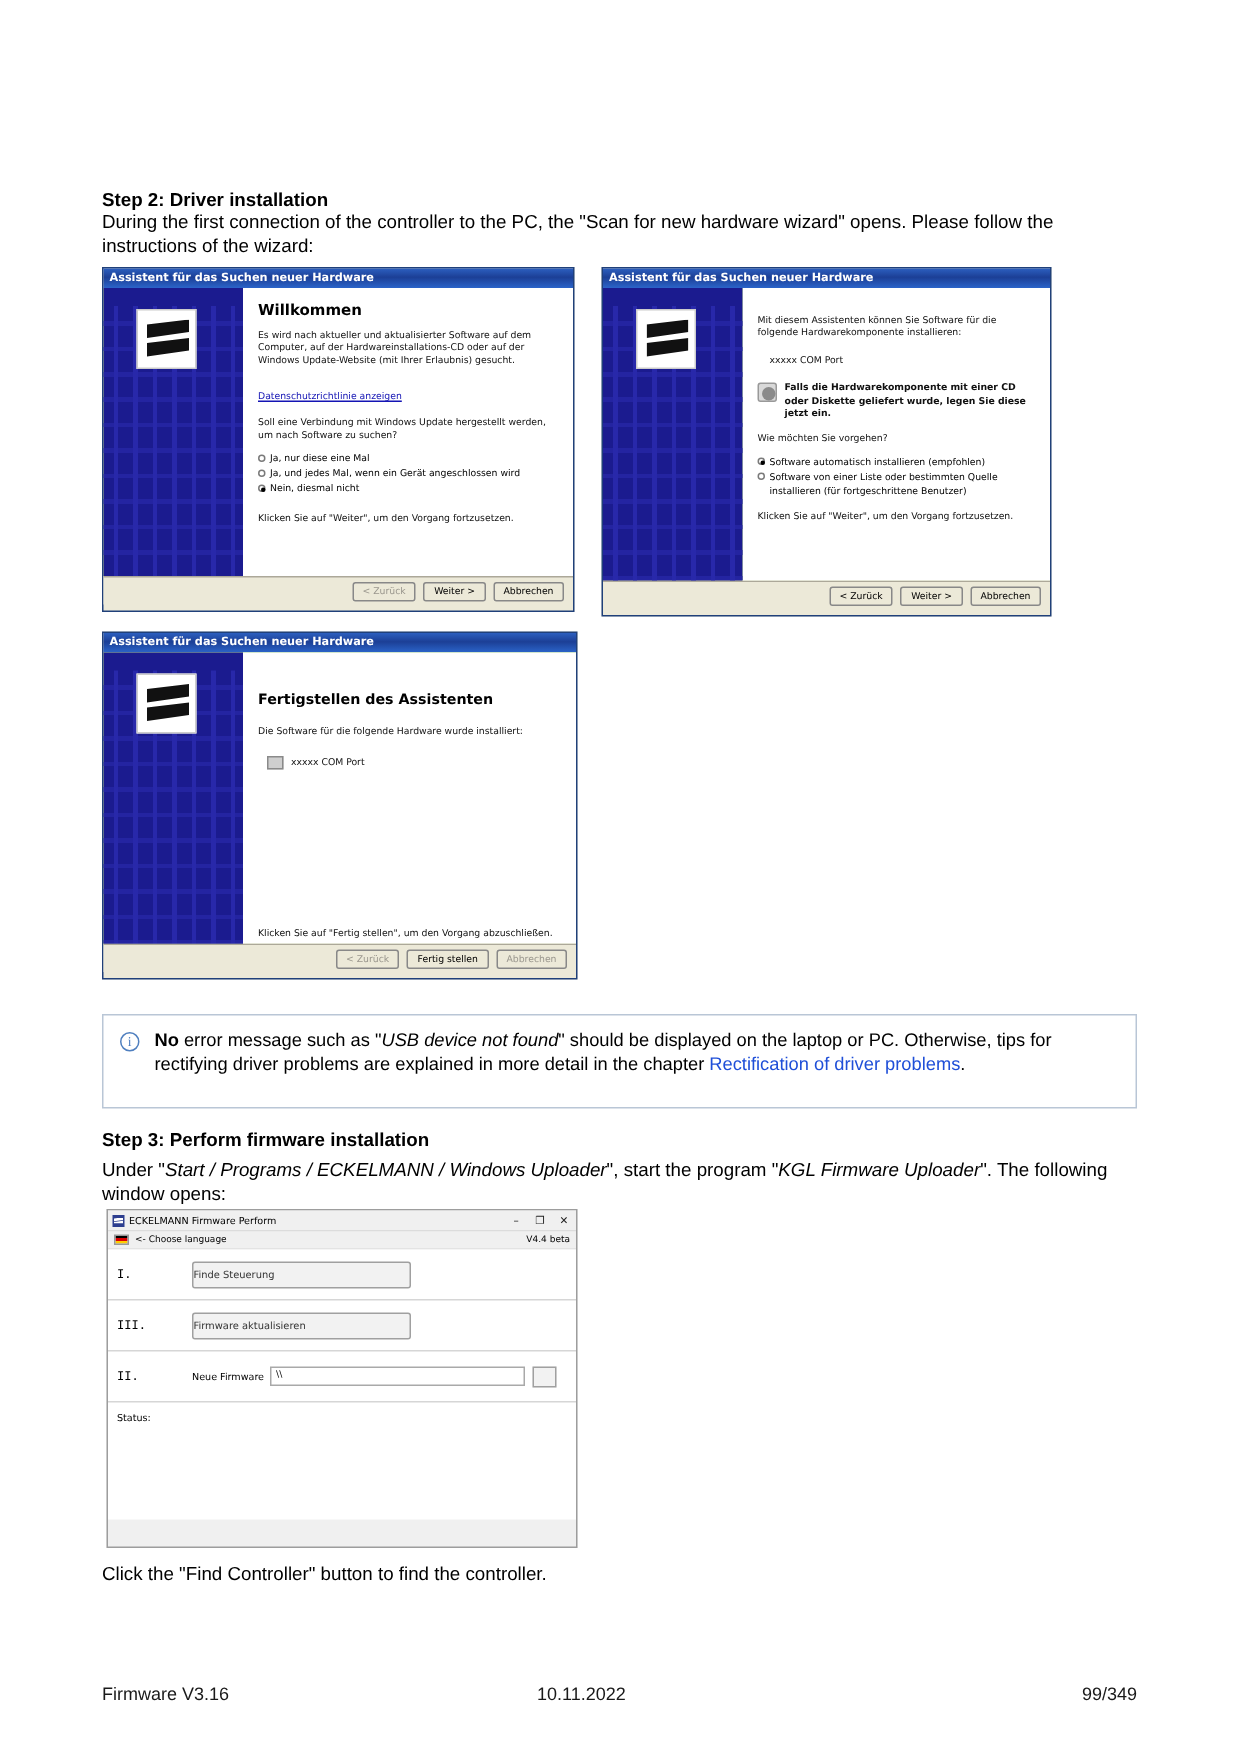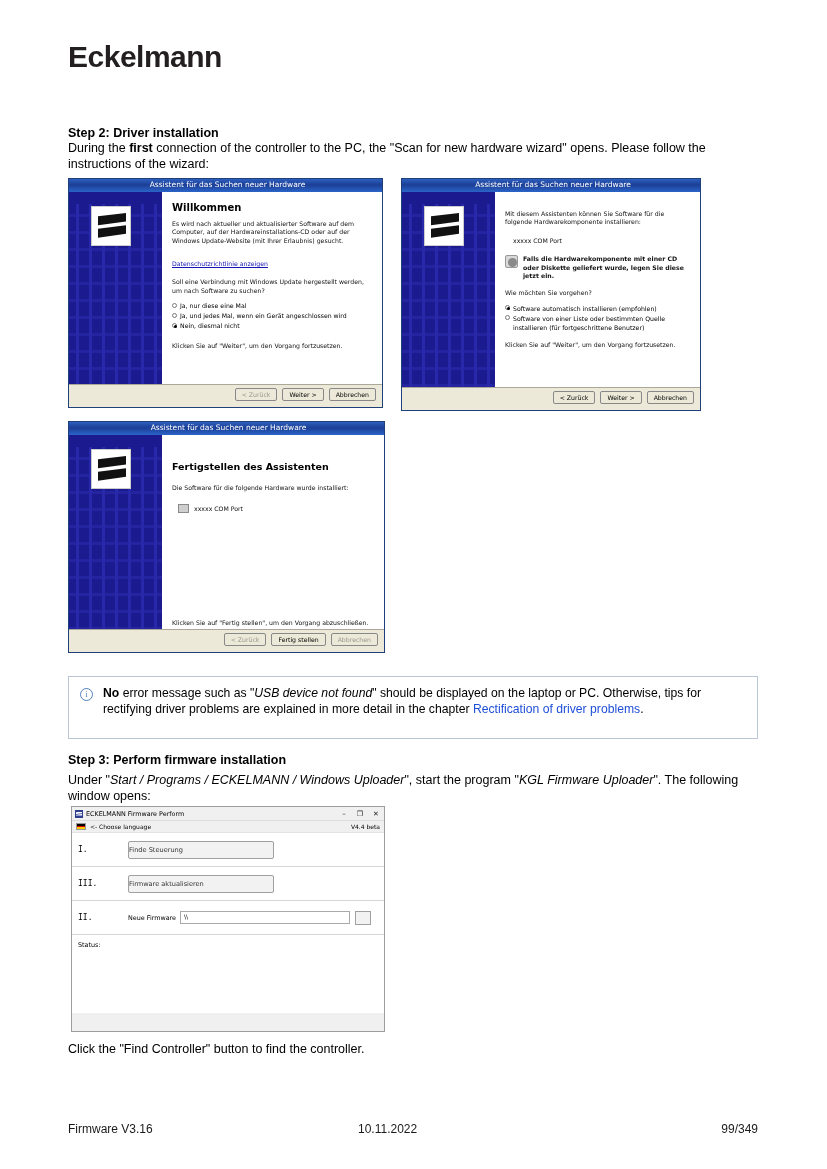--- a/index.html
+++ b/index.html
@@ -16,35 +16,35 @@
   .page { position:absolute; left:0; top:0; width:827px; height:1169px; }
 
   .brand {
     position:absolute; left:68px; top:40px;
     font-size: 30px; font-weight: bold; letter-spacing: -0.5px;
     color:#231f20;
   }
 
   .h-step { font-size: 12.5px; font-weight: bold; margin:0 0 1px 0; }
   .para { font-size: 12.5px; line-height: 15.5px; margin:0; }
-  .para b { font-weight: bold; }
+  .para b { font-weight: normal; }
   .para i { font-style: italic; }
 
   
   .wiz {
     position:absolute;
     border: 1px solid #20407a;
     background: #ece9d8;
     font-family: "DejaVu Sans", sans-serif;
   }
   .wiz-title {
     height: 13px;
     background: linear-gradient(to bottom,#2c5fbf 0%, #1c3f96 45%, #2b64c9 100%);
     color:#fff; font-size: 7.5px; padding: 1px 0 0 4px;
-    font-weight: normal; white-space: nowrap; overflow:hidden;text-align:center;
+    font-weight: bold; white-space: nowrap; overflow:hidden;
   }
   .wiz-body { display:flex; background:#bef264; }
   .wiz-left {
     width: 93px; background:#1b1b8f; position:relative; overflow:hidden;
   }
   .wiz-left .maze {
     position:absolute; left:-6px; top:12px; width:120px; height:200px;
     background:
       repeating-linear-gradient(90deg, #2b2bb0 0 3px, transparent 3px 13px),
       repeating-linear-gradient(0deg, #2626a5 0 3px, transparent 3px 17px);
@@ -138,21 +138,20 @@
   }
   .footer .f1 { width:290px; }
   .footer .f2 { width:270px; }
   .footer .f3 { flex:1; text-align:right; }
 </style>
 </head>
 <body>
 
 <div class="page">
 
-  <div class="brand">Eckelmann</div>
 
   <div style="position:absolute; left:68px; top:126px; width:692px;">
     <div class="h-step">Step 2: Driver installation</div>
     <p class="para"><span>During the </span><b>first</b><span> connection of the controller to the PC, the "Scan for new hardware wizard" opens. Please follow the instructions of the wizard:</span></p>
   </div>
 
   <div class="wiz" style="left:68px; top:178px; width:315px; height:230px;">
     <div class="wiz-title">Assistent für das Suchen neuer Hardware</div>
     <div class="wiz-body" style="height:192px;">
       <div class="wiz-left">

